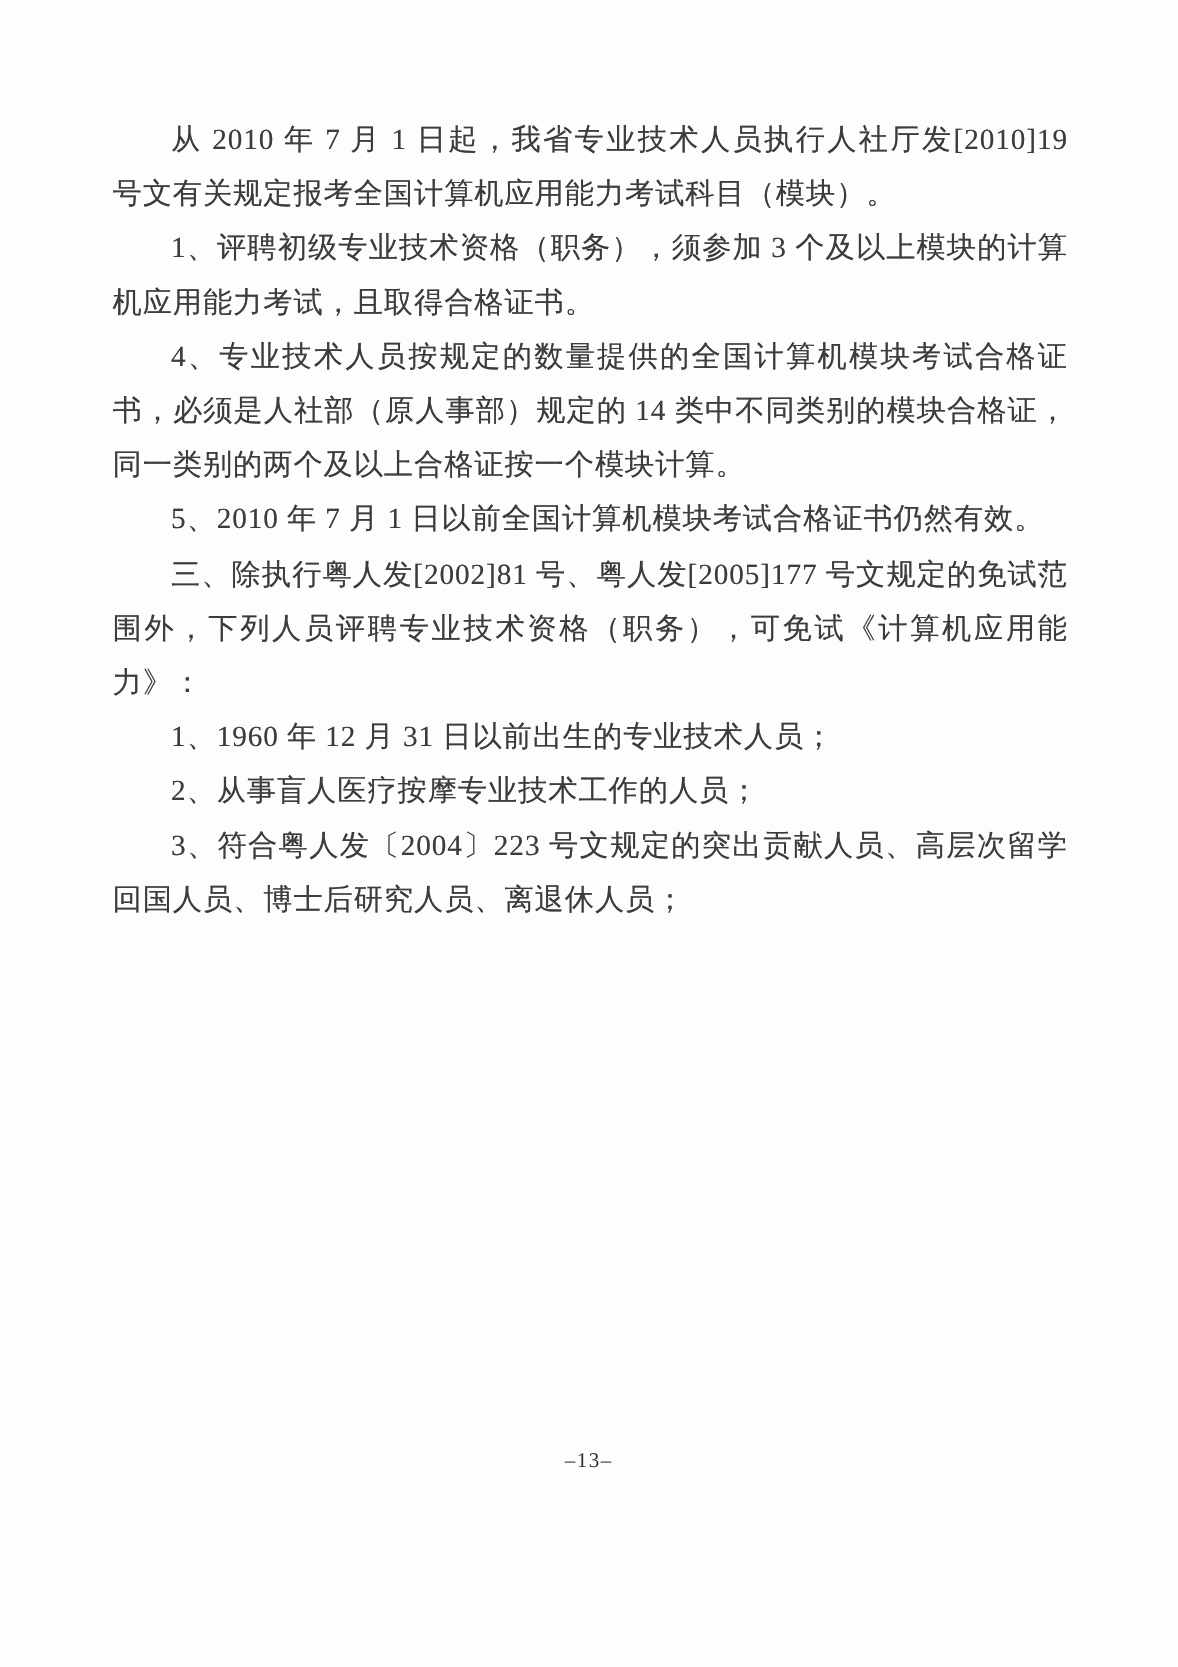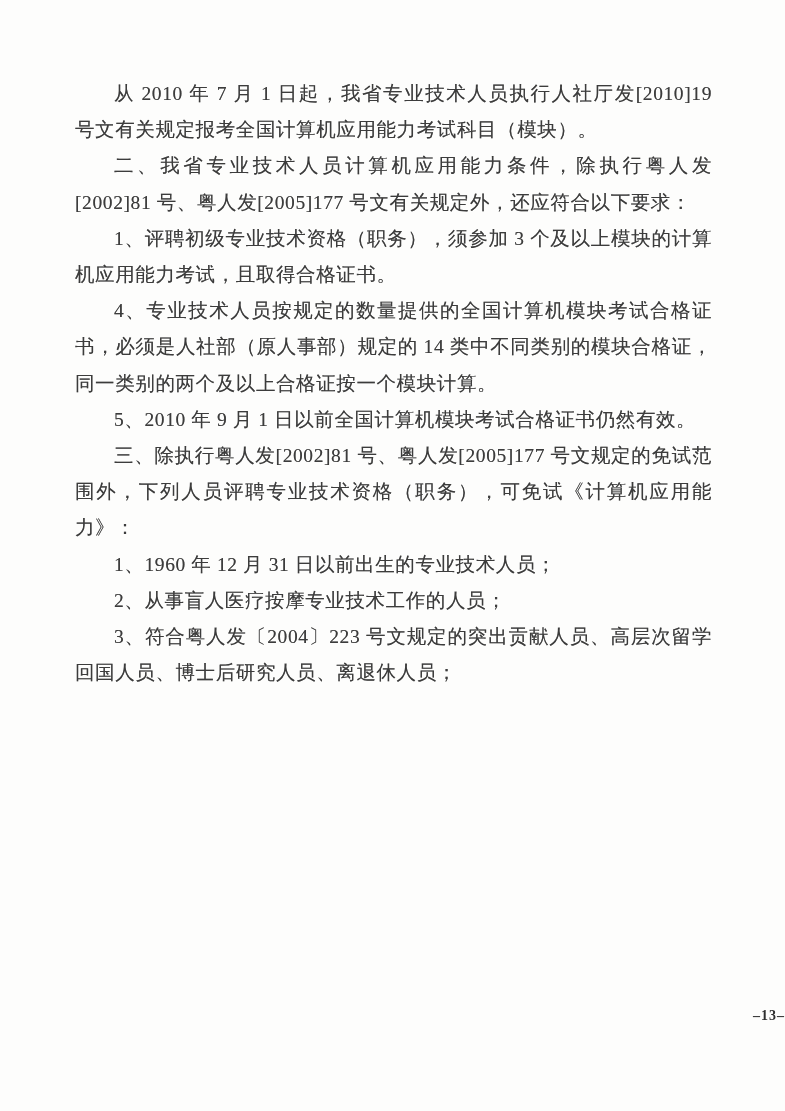--- a/index.html
+++ b/index.html
@@ -30,37 +30,36 @@
     margin: 0;
     padding: 0;
     text-indent: 2em;
     
     text-shadow: 0 0 0.4px rgba(60,60,60,0.55);
   }
   .page-number {
     position: absolute;
     left: 0;
     right: 0;
-    top: 1008px;
-    text-align: right;
+    top: 967px;
+    text-align: center;
     font-size: 14px;
-    font-weight: bold;
+    font-weight: normal;
     color: #2e2e2e;
     letter-spacing: 1px;
   }
 </style>
 </head>
 <body>
 
 <div class="page">
   <div class="doc-body">
     <p>从 2010 年 7 月 1 日起，我省专业技术人员执行人社厅发[2010]19 号文有关规定报考全国计算机应用能力考试科目（模块）。</p>
-    <p>二、我省专业技术人员计算机应用能力条件，除执行粤人发[2002]81 号、粤人发[2005]177 号文有关规定外，还应符合以下要求：</p>
     <p>1、评聘初级专业技术资格（职务），须参加 3 个及以上模块的计算机应用能力考试，且取得合格证书。</p>
     <p>4、专业技术人员按规定的数量提供的全国计算机模块考试合格证书，必须是人社部（原人事部）规定的 14 类中不同类别的模块合格证，同一类别的两个及以上合格证按一个模块计算。</p>
-    <p>5、2010 年 9 月 1 日以前全国计算机模块考试合格证书仍然有效。</p>
+    <p>5、2010 年 7 月 1 日以前全国计算机模块考试合格证书仍然有效。</p>
     <p>三、除执行粤人发[2002]81 号、粤人发[2005]177 号文规定的免试范围外，下列人员评聘专业技术资格（职务），可免试《计算机应用能力》：</p>
     <p>1、1960 年 12 月 31 日以前出生的专业技术人员；</p>
     <p>2、从事盲人医疗按摩专业技术工作的人员；</p>
     <p>3、符合粤人发〔2004〕223 号文规定的突出贡献人员、高层次留学回国人员、博士后研究人员、离退休人员；</p>
   </div>
   <div class="page-number">–13–</div>
 </div>
 
 </body></html>

